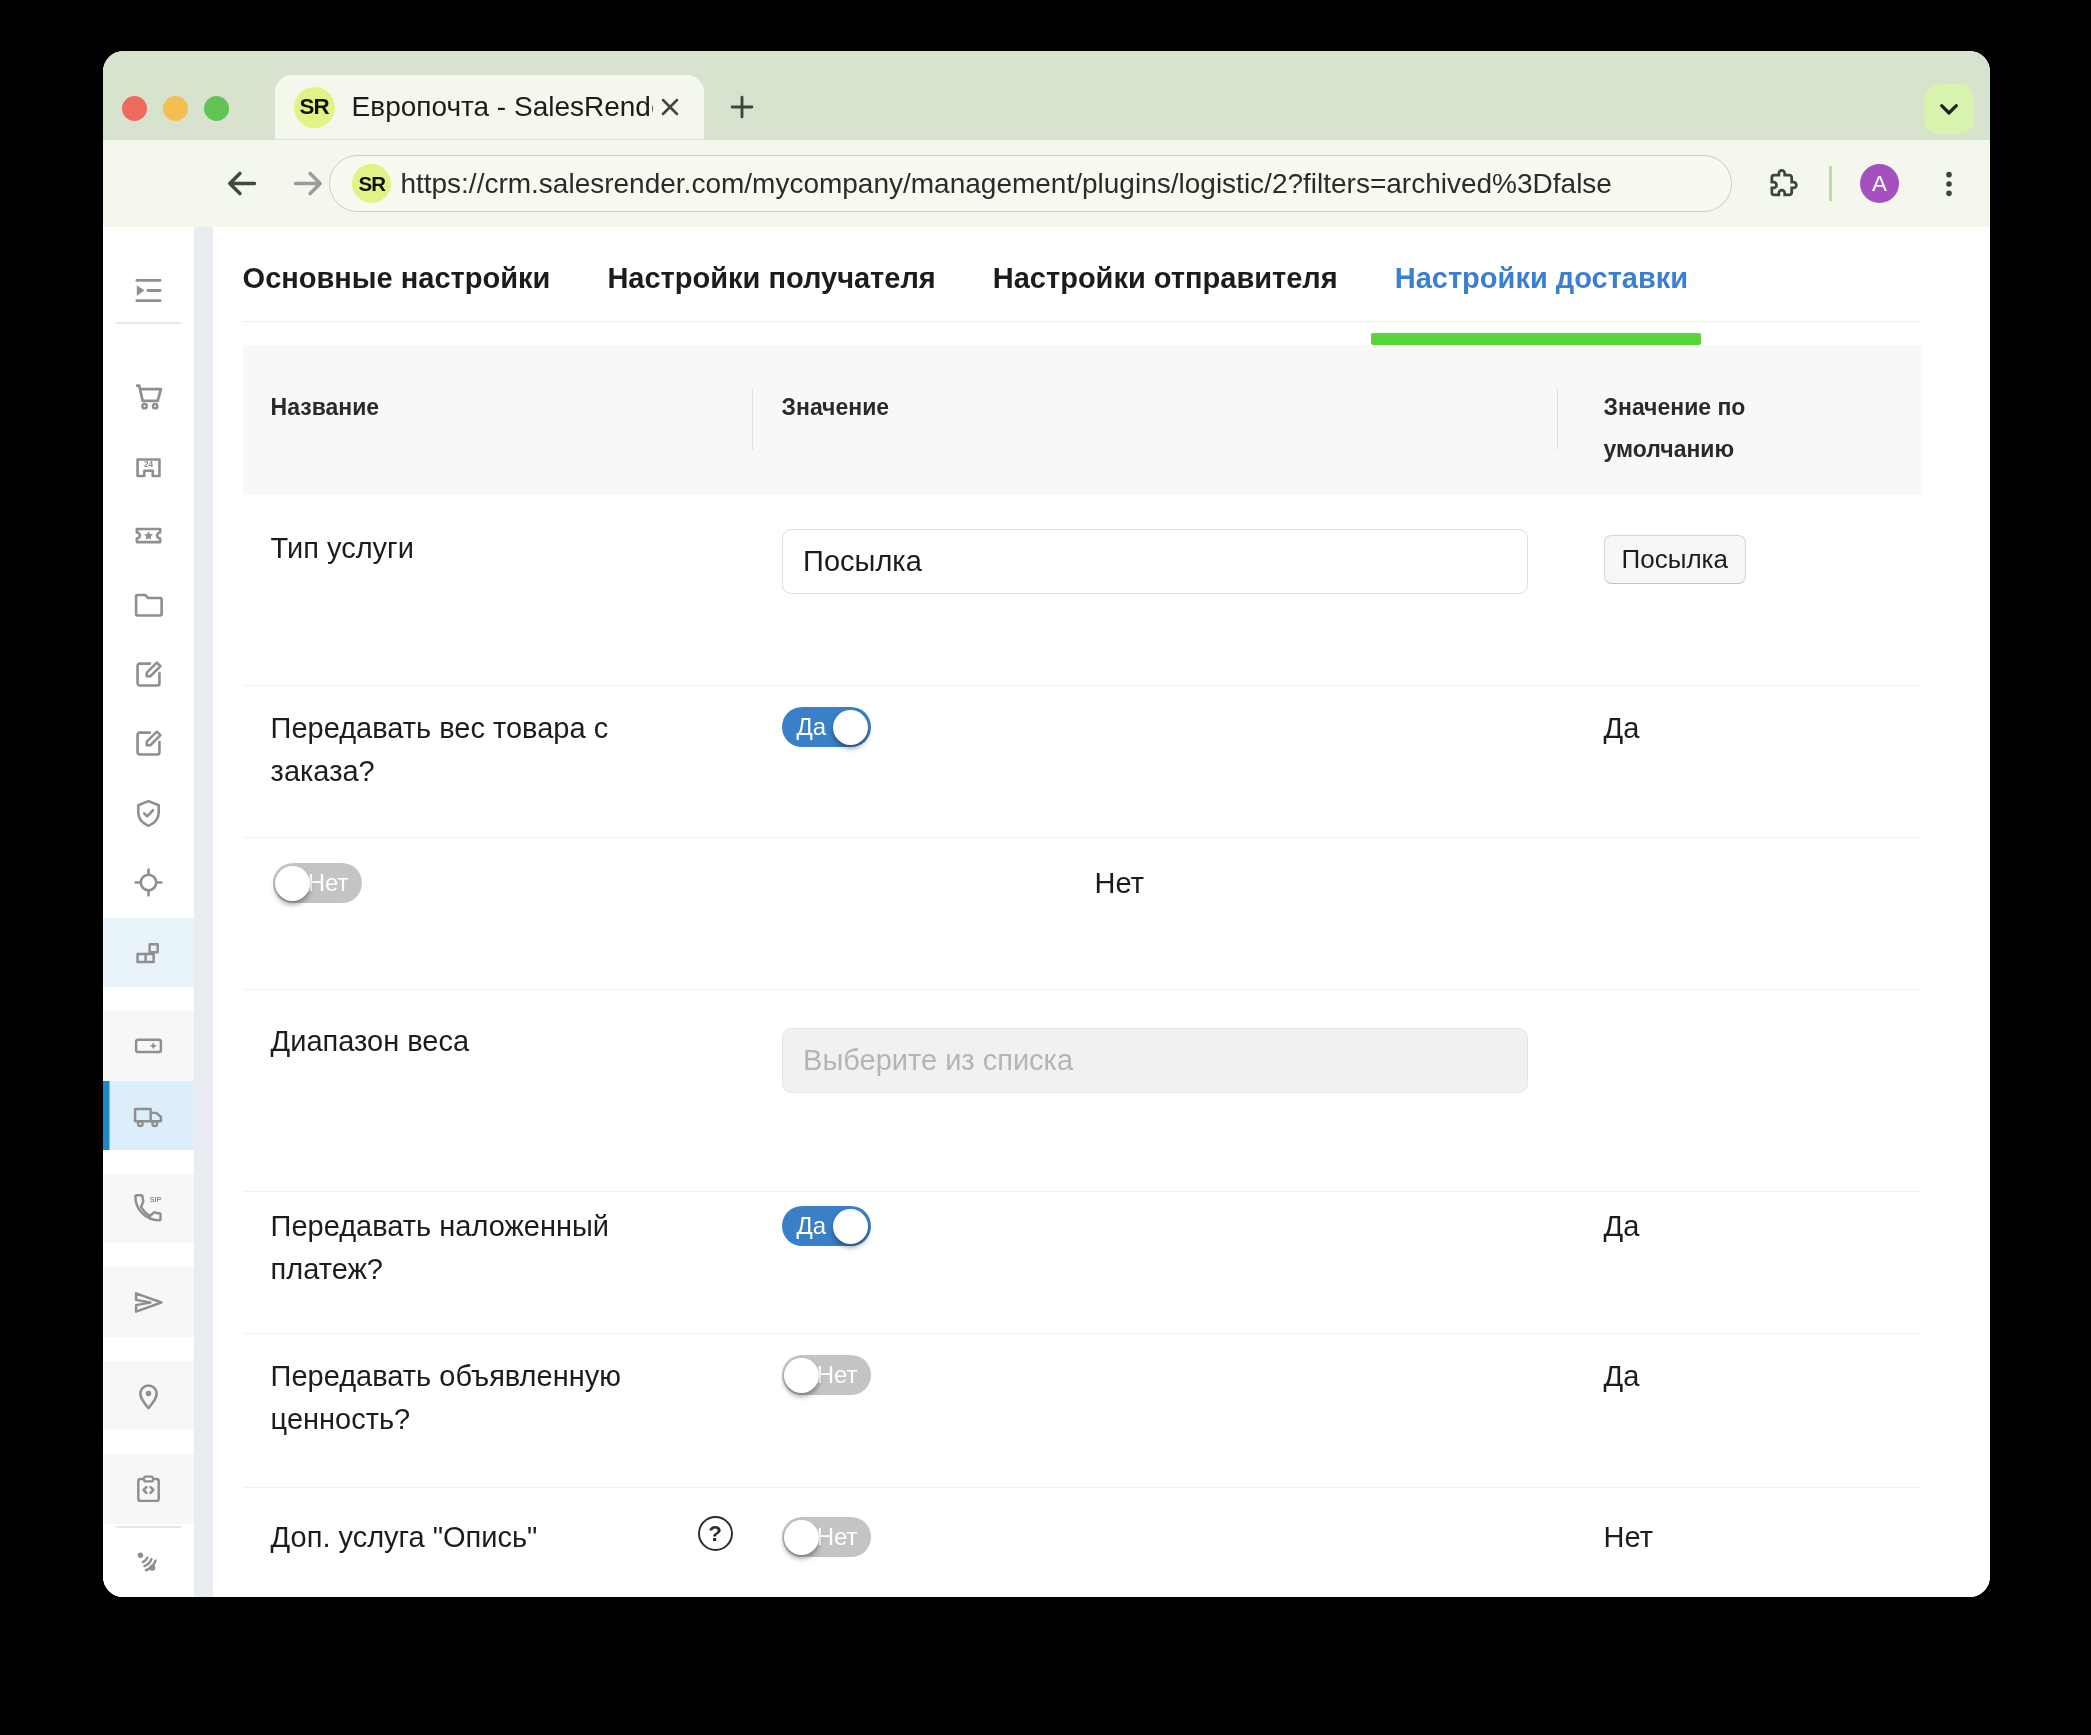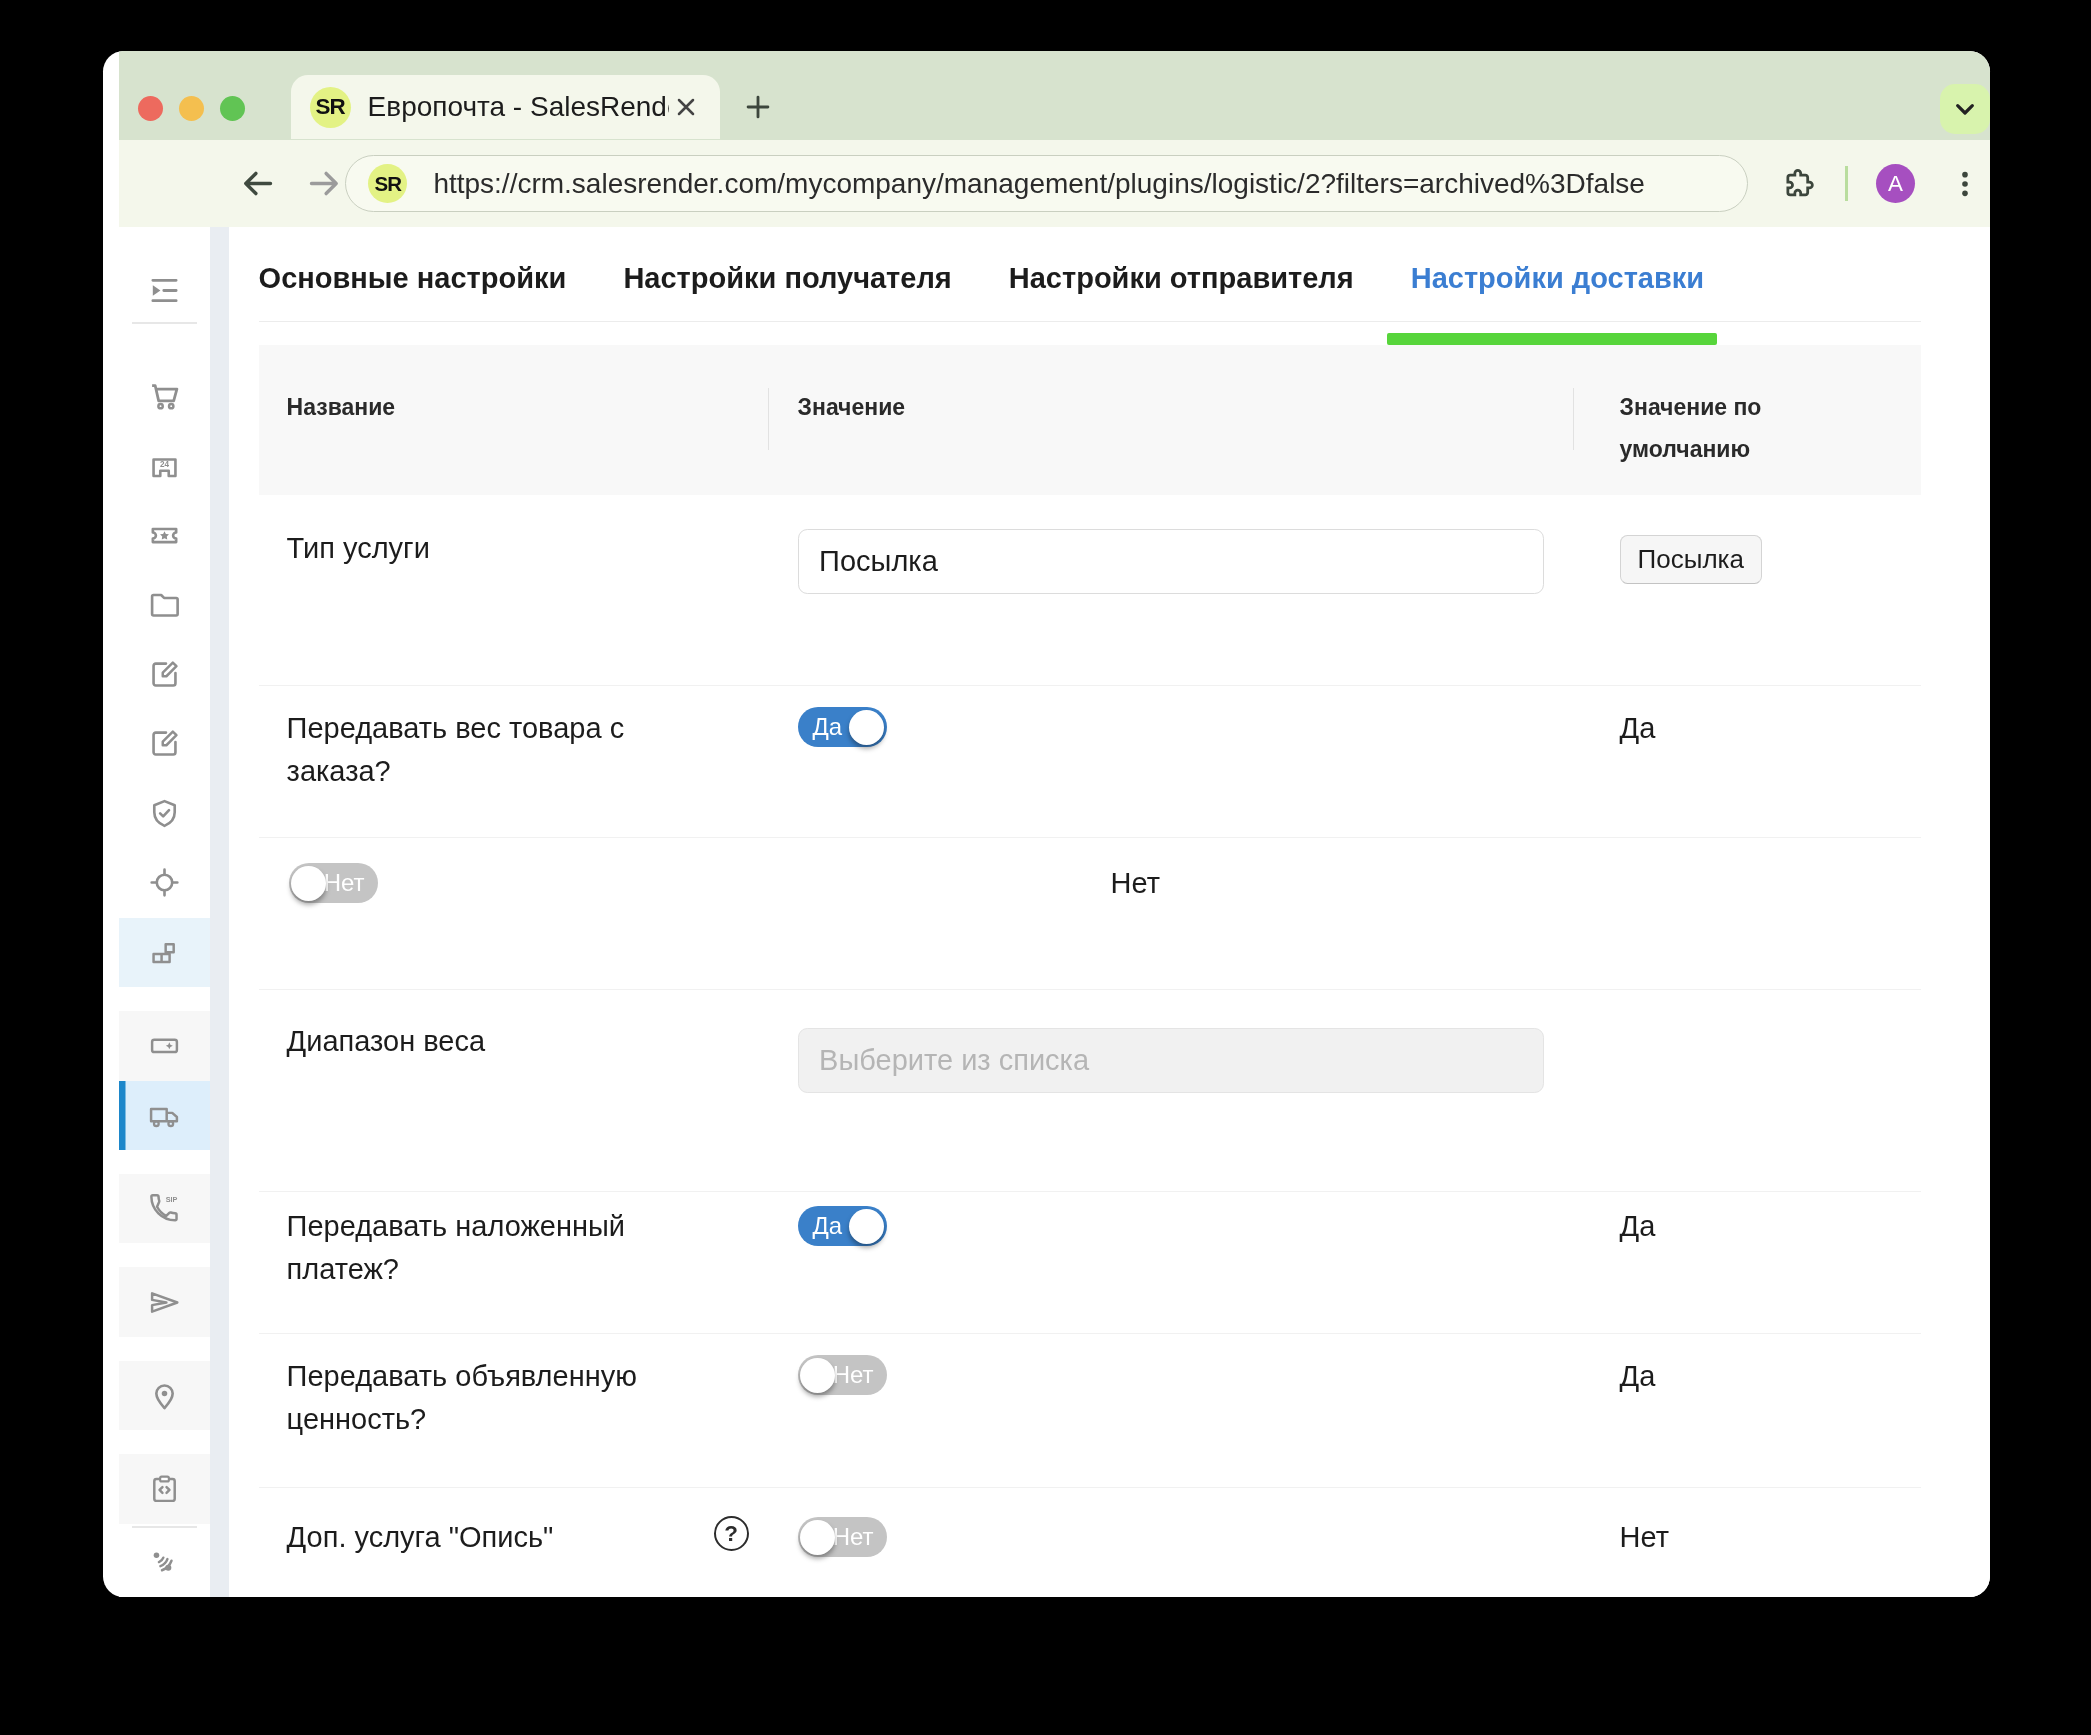--- a/index.html
+++ b/index.html
@@ -1,20 +1,20 @@
 <!DOCTYPE html>
 <html style="font-size:15px"><head>
 <meta charset="utf-8">
 <style>
   * { margin:0; padding:0; box-sizing:border-box; }
   html,body { background:#000; }
   body { font-family:"Liberation Sans","DejaVu Sans",sans-serif; }
   .screen { position:relative; width:2092px; height:1736px; background:#000; overflow:hidden; }
   .window { position:absolute; left:103px; top:51px; width:1887px; height:1546px;
-            border-radius:20.5px; overflow:hidden; background:#fff;padding-left:16px; }
+            border-radius:20.5px; overflow:hidden; background:#fff; }
 
   
   .tabstrip { position:relative; height:89px; background:#d7e3ce; }
   .lights { position:absolute; left:18.6px; top:45px; display:flex; gap:16px; }
   .light { width:25px; height:25px; border-radius:50%; }
   .light.red{ background:#ed6a5e; } .light.yellow{ background:#f4bf4f; } .light.green{ background:#61c454; }
   .btab { position:absolute; left:172px; top:24px; width:429px; height:64px; background:#f4f7eb;
           border-radius:17px 17px 0 0; display:flex; align-items:center; padding:0 17px 0 18.6px; }
   .favicon { width:41px; height:41px; border-radius:50%; background:#e3f284; display:flex;
              align-items:center; justify-content:center; font-weight:900; font-size:22.4px; color:#111;
@@ -25,21 +25,21 @@
                 display:flex; align-items:center; justify-content:center; }
   .chevron-btn { position:absolute; left:1821px; top:33px; width:50px; height:50px; border-radius:15px;
                  background:#d8f3ad; display:flex; align-items:center; justify-content:center; }
 
   .toolbar { position:relative; height:87px; background:#f4f7eb; }
   .navbtn { position:absolute; top:22.4px; width:43px; height:43px; display:flex; align-items:center; justify-content:center; }
   .nav-back{ left:117px; } .nav-fwd{ left:184px; } .nav-reload{ left:252px; }
   .urlbar { position:absolute; left:226px; top:15px; width:1403px; height:57px; border:1.9px solid #c9cfc0;
             border-radius:29px; background:#f8faf0; display:flex; align-items:center; padding:0 22.4px; overflow:hidden; }
   .urlbar .favicon { width:39px; height:39px; font-size:20.5px; }
-  .url-text { font-size:28px; color:#2b2b2b; margin-left:26px; white-space:nowrap; }
+  .url-text { font-size:28px; color:#2b2b2b; margin-left:9px; white-space:nowrap; }
   .ext-btn { position:absolute; left:1658px; top:22.4px; width:43px; height:43px; display:flex; align-items:center; justify-content:center; }
   .chrome-sep { position:absolute; left:1726px; top:26px; width:2.8px; height:35px; background:#b9dd9e; }
   .avatar { position:absolute; left:1757px; top:24px; width:39px; height:39px; border-radius:50%;
             background:#a64fc0; color:#fff; font-size:22.4px; display:flex; align-items:center; justify-content:center; }
   .menu-btn { position:absolute; left:1824px; top:22.4px; width:43px; height:43px; display:flex; align-items:center; justify-content:center; }
 
   
   .content { display:flex; height:1370px; background:#fff; }
   .sidebar { width:91px; flex:0 0 auto; background:#fff; display:flex; flex-direction:column; }
   .gutter { width:18.6px; flex:0 0 auto; background:#e9edf2; }

